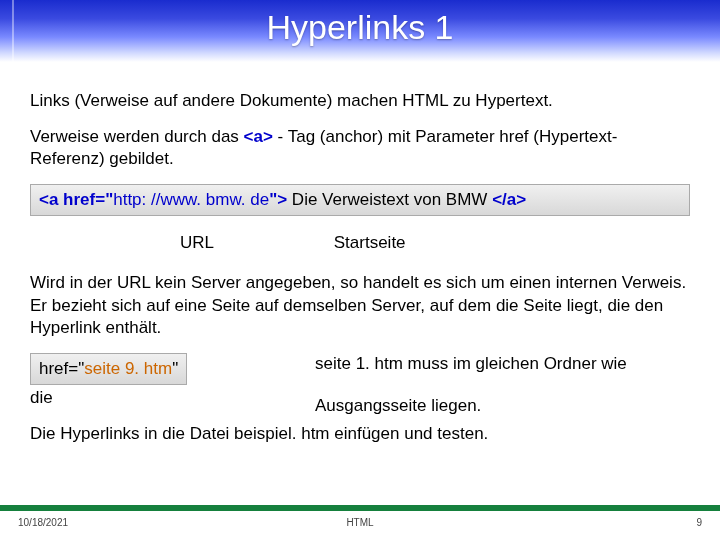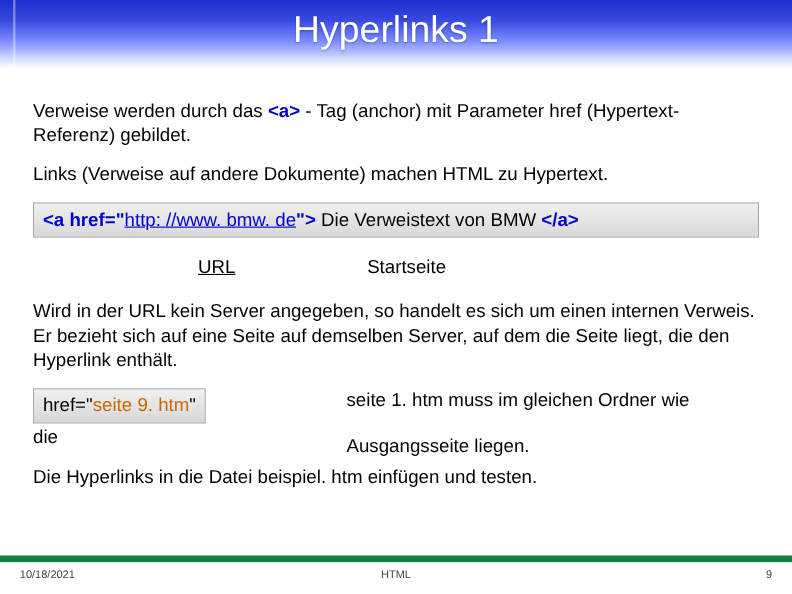--- a/index.html
+++ b/index.html
@@ -42,26 +42,26 @@
   .blue { color: #0000cc; font-weight: bold; }
   .code-box {
     background: linear-gradient(to bottom, #f0f0f0, #d8d8d8);
     border: 1px solid #aaa;
     padding: 4px 8px;
     margin-bottom: 10px;
     display: inline-block;
   }
   .code-box-full { width: 100%; }
   .code-text { font-size: 17px; }
-  .url-link { color: #0000cc; text-decoration: underline; }
+  .url-link { color: #0000cc; }
   .labels-row {
     margin: 6px 0 18px 0;
     font-size: 17px;
   }
-  .label-url { display: inline-block; margin-left: 150px; text-decoration: underline; }
+  .label-url { display: inline-block; margin-left: 150px; }
   .label-vtext { display: inline-block; margin-left: 115px; }
   .two-col {
     display: flex;
     align-items: flex-start;
     margin-bottom: 6px;
   }
   .two-col .left { width: 275px; flex-shrink: 0; }
   .two-col .right { flex: 1; padding-left: 10px; }
   .code-box-small {
     background: linear-gradient(to bottom, #f0f0f0, #d8d8d8);
@@ -88,25 +88,25 @@
 </head>
 <body>
 
 <div class="header">
   <div class="header-line"></div>
   <div class="title">Hyperlinks 1</div>
 </div>
 
 <div class="content">
 
+  <div class="para">Links (Verweise auf andere Dokumente) machen HTML zu Hypertext.</div>
+
   <div class="para">
     <span>Verweise werden durch das </span><span class="blue">&lt;a&gt;</span><span> - Tag (anchor) mit Parameter href (Hypertext-Referenz) gebildet.</span>
   </div>
-
-  <div class="para">Links (Verweise auf andere Dokumente) machen HTML zu Hypertext.</div>
 
   <div class="code-box code-box-full">
     <span class="code-text">
       <span class="blue" style="font-weight:bold">&lt;a href="</span><span class="url-link">http: //www. bmw. de</span><span class="blue" style="font-weight:bold">"&gt;</span><span> Die Verweistext von BMW </span><span class="blue" style="font-weight:bold">&lt;/a&gt;</span>
     </span>
   </div>
 
   <div class="labels-row">
     <span class="label-url">URL</span>
     <span class="label-vtext">Startseite</span>

